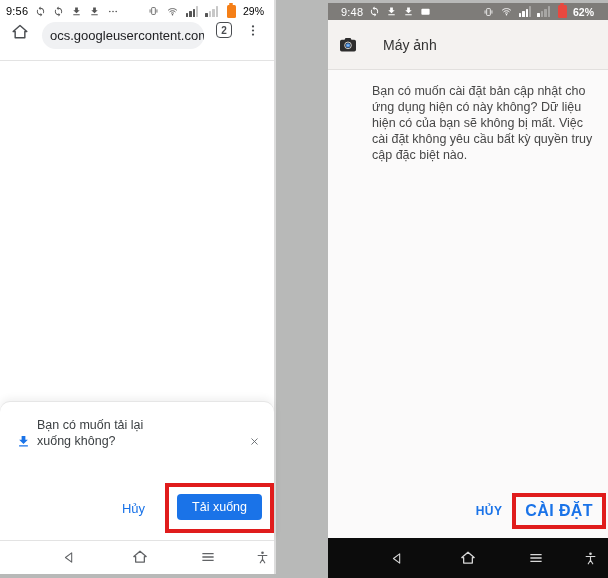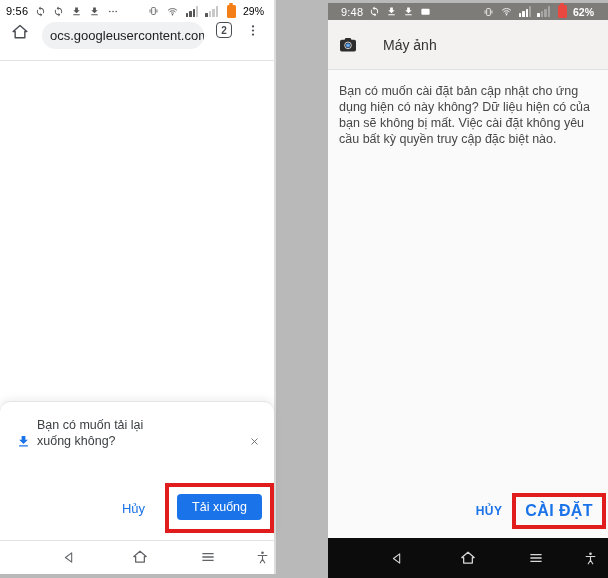--- a/index.html
+++ b/index.html
@@ -42,21 +42,21 @@
 
   .l-nav{position:absolute;left:0;top:540px;width:100%;height:33px;border-top:1px solid #e3e3e3;background:#fff;color:#616366;}
   .navic{position:absolute;top:4px;width:24px;height:24px;display:flex;align-items:center;justify-content:center;cursor:pointer;}
   .nv1{left:57px;} .nv2{left:128px;} .nv3{left:196px;} .nv4{left:250px;}
 
   
   .screen-right{position:absolute;left:328px;top:3px;width:280px;height:575px;background:#fbfafa;}
   .r-status{height:17px;background:#7e7c79;color:#fff;display:flex;align-items:center;padding:0 14px 0 13px;gap:6px;}
   .r-header{height:50px;background:#f4f2f0;border-bottom:1px solid #e2e0de;display:flex;align-items:center;padding:0 11px;}
   .app-title{margin-left:26px;font-size:14px;font-weight:400;color:#333;}
-  .r-body{position:relative;height:468px;}
+  .r-body{position:relative;height:468px;padding-left:33px;}
   .r-message{padding:13px 12px 0 11px;font-size:12.5px;line-height:16px;color:#474747;}
   .r-actions{position:absolute;right:2px;bottom:9px;display:flex;align-items:center;}
   .btn-huy2{color:#1a73e8;font-size:12px;font-weight:bold;letter-spacing:.4px;margin-right:8px;cursor:pointer;background:none;border:none;padding:4px 2px;}
   .redbox2{border:4px solid #e01c1c;padding:5px 9px;}
   .btn-caidat{color:#1a73e8;font-size:16px;font-weight:bold;letter-spacing:.4px;background:none;border:none;padding:0;cursor:pointer;}
   .r-nav{position:absolute;left:0;top:535px;width:100%;height:40px;background:#0c0c0c;color:#d8d8d8;}
   .r-nav .navic{top:8px;}
 </style>
 </head>
 <body>

